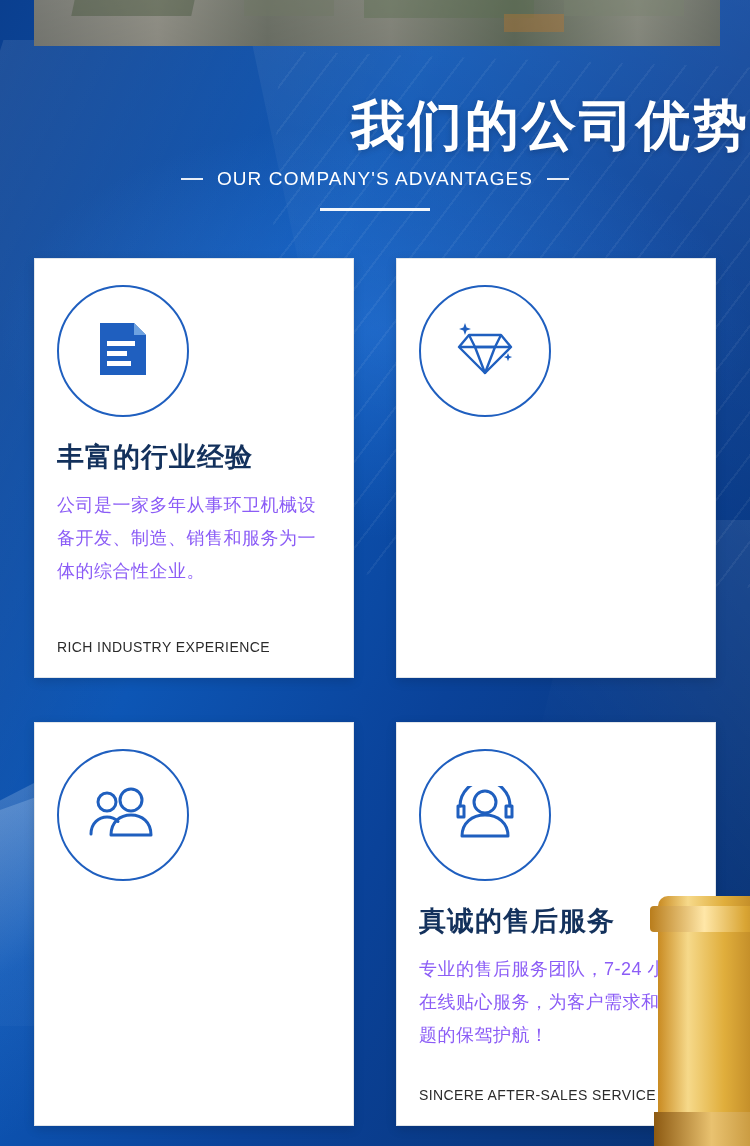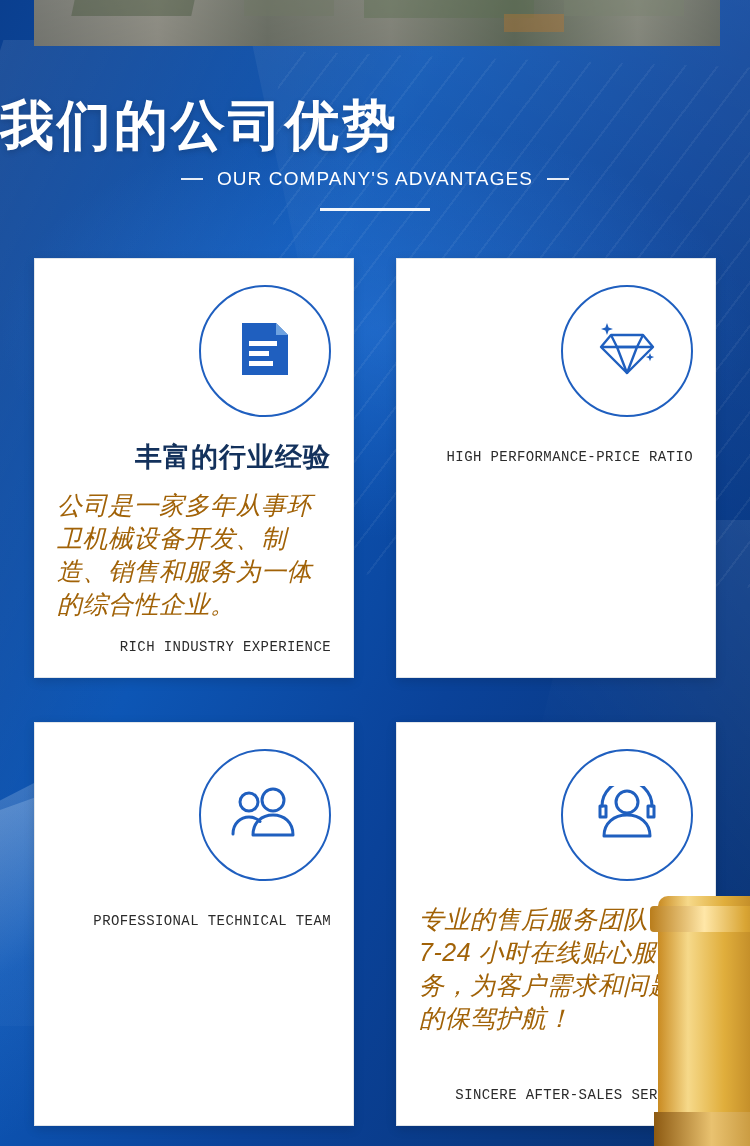--- a/index.html
+++ b/index.html
@@ -114,21 +114,21 @@
   .photo-strip .ph3 { left: 330px; top: 40px; width: 170px; height: 22px; background: rgba(90,110,80,0.40); }
   .photo-strip .ph4 { left: 530px; top: 26px; width: 120px; height: 34px; background: rgba(120,130,110,0.40); }
   .photo-strip .ph5 { left: 470px; top: 58px; width: 60px; height: 18px; background: rgba(200,120,40,0.35); }
 
   
   .heading {
     position: absolute;
     left: 0;
     right: 0;
     top: 94px;
-    text-align: left;
+    text-align: right;
   }
   .heading h1 {
     font-size: 54px;
     line-height: 62px;
     color: #ffffff;
     font-weight: bold;
     letter-spacing: 3px;
     text-shadow: 0 2px 6px rgba(0,0,0,0.18);
   }
   .sub-row {
@@ -171,55 +171,53 @@
   }
   .card {
     background: #ffffff;
     border: 1px solid #e2e6ea;
     box-shadow: 0 3px 10px rgba(0,0,0,0.14);
     padding: 26px 22px 22px;
     text-align: center;
     min-height: 420px;
     display: flex;
     flex-direction: column;
-    align-items: flex-end;
+    align-items: flex-start;
   }
   .icon-circle {
     width: 132px;
     height: 132px;
     border-radius: 50%;
     border: 2px solid #1f5fbf;
     display: flex;
     align-items: center;
     justify-content: center;
     margin-bottom: 22px;
   }
   .card-title {
     font-size: 27px;
     font-weight: bold;
     color: #13315c;
     letter-spacing: 1px;
     margin-bottom: 14px;
   }
   .card-desc {
-    font-size: 25px;
+    font-size: 18px;
     line-height: 33px;
-    color: #a16207;
+    color: #8b5cf6;
     text-align: left;
     width: 100%;
     letter-spacing: 0.5px;
     flex: 1;
-    font-style: italic;
   }
   .card-en {
     font-size: 14px;
     color: #2b2b2b;
     letter-spacing: 0.4px;
-    margin-top: 10px;
-    font-family: Liberation Mono, monospace;
+    margin-top: 16px;
   }
   
   .card.compact { min-height: 404px; }
 
   
   .trophy {
     position: absolute;
     right: -2px;
     bottom: 0;
     width: 120px;
@@ -313,53 +311,52 @@
               <path d="M22 28 l10 26 10 -26"></path>
               <path d="M6 28 h52"></path>
             </g>
             <g fill="#1f5fbf">
               <path d="M12 4 l1.6 4.4 4.4 1.6 -4.4 1.6 -1.6 4.4 -1.6 -4.4 -4.4 -1.6 4.4 -1.6 Z"></path>
               <path d="M55 34 l1.1 3 3 1.1 -3 1.1 -1.1 3 -1.1 -3 -3 -1.1 3 -1.1 Z"></path>
             </g>
           </svg>
         </span>
       </div>
-      <div class="card-en">HIGH PERFORMANCE-PRICE RATIO</div>
     </div>
 
     <div class="card compact">
       <div class="icon-circle">
         <span>
           <svg width="68" height="52" viewBox="0 0 68 52" aria-hidden="true">
             <g fill="none" stroke="#1f5fbf" stroke-width="3" stroke-linecap="round" stroke-linejoin="round">
               <circle cx="18" cy="15" r="9"></circle>
               <path d="M2 47 c0 -11 8 -17 16 -17 c4 0 8 1.5 11 4.5"></path>
               <circle cx="42" cy="13" r="11"></circle>
               <path d="M22 48 c0 -13 9 -20 20 -20 c11 0 20 7 20 20 Z"></path>
             </g>
           </svg>
         </span>
       </div>
-      <div class="card-en">PROFESSIONAL TECHNICAL TEAM</div>
     </div>
 
     <div class="card compact">
       <div class="icon-circle">
         <span>
           <svg width="62" height="54" viewBox="0 0 62 54" aria-hidden="true">
             <g fill="none" stroke="#1f5fbf" stroke-width="3" stroke-linecap="round" stroke-linejoin="round">
               <circle cx="31" cy="16" r="11"></circle>
               <path d="M8 50 c0 -13 10 -21 23 -21 c13 0 23 8 23 21 Z"></path>
               <path d="M6 20 a25 25 0 0 1 50 0"></path>
               <path d="M4 20 h6 v11 h-6 Z"></path>
               <path d="M52 20 h6 v11 h-6 Z"></path>
             </g>
           </svg>
         </span>
       </div>
+      <div class="card-title">真诚的售后服务</div>
       <div class="card-desc">专业的售后服务团队，7-24 小时在线贴心服务，为客户需求和问题的保驾护航！</div>
       <div class="card-en">SINCERE AFTER-SALES SERVICE</div>
     </div>
 
   </div>
 
   <div class="trophy">
     <div class="cup-body"></div>
     <div class="cup-rim"></div>
     <div class="cup-base"></div>

